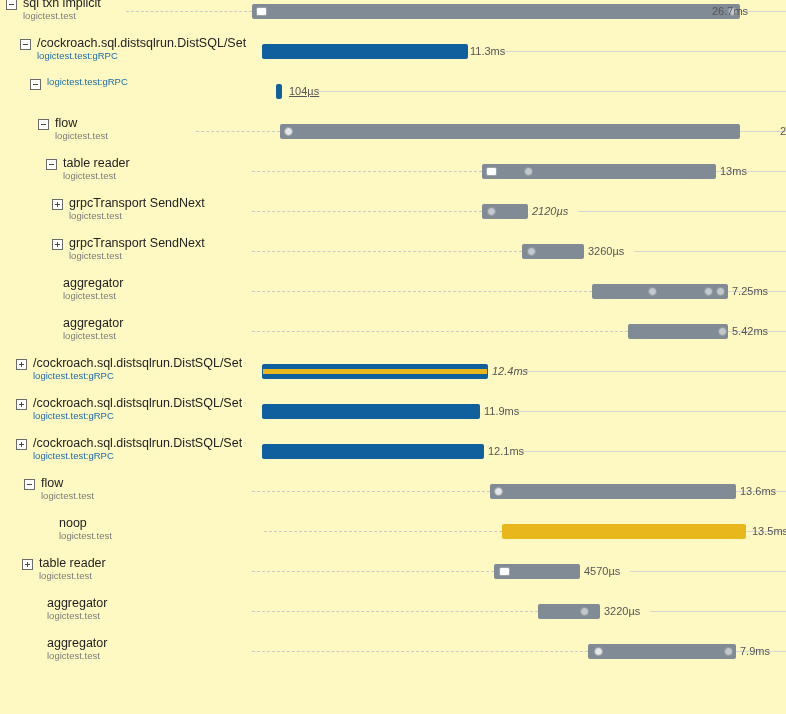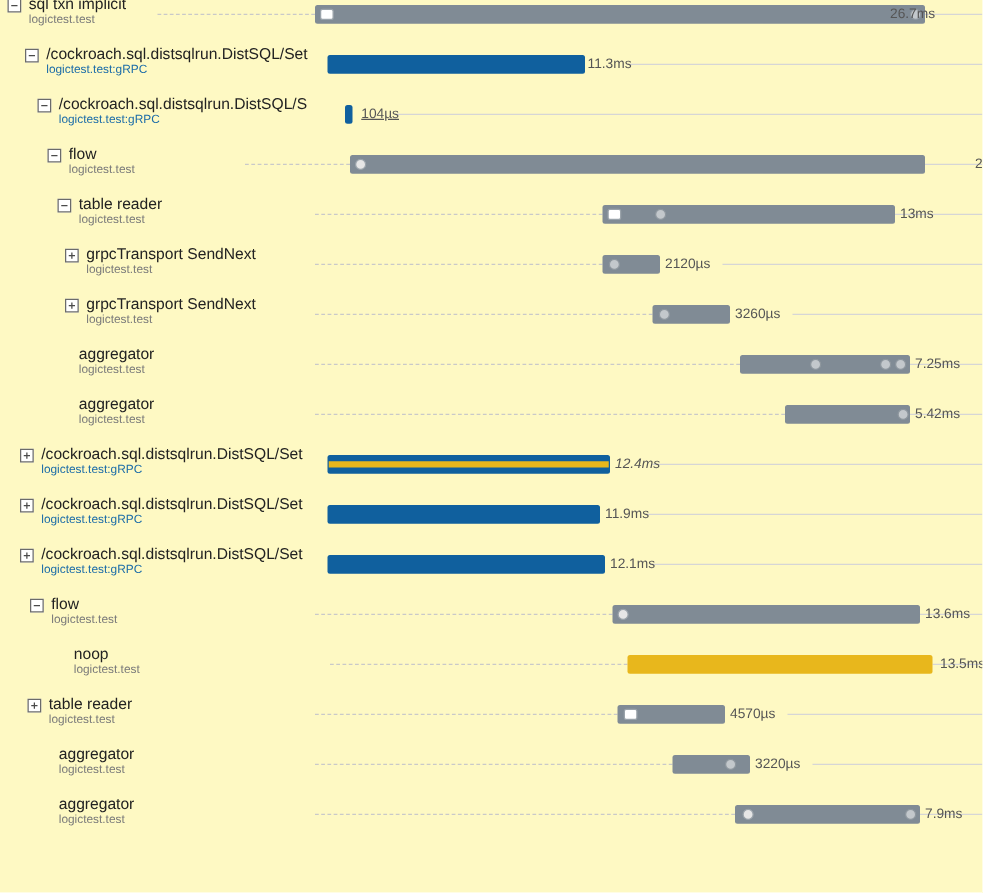--- a/index.html
+++ b/index.html
@@ -166,21 +166,20 @@
         </div>
       </div>
       <div class="bar blue" style="left: 262px; width: 206px;"></div>
       <div class="dur" style="left: 470px;">11.3ms</div>
     </div>
     <div class="row" style="top: 76px;">
       <div class="solidline" style="left: 316px; width: 470px;"></div>
       <div class="labelbox" style="left: 30px;">
         <div class="toggle"></div>
         <div class="txtwrap">
-          <div class="opname">/cockroach.sql.distsqlrun.DistSQL/S</div>
           <div class="opsub link">logictest.test:gRPC</div>
         </div>
       </div>
       <div class="bar blue" style="left: 276px; width: 6px;"></div>
       <div class="dur" style="left: 289px; text-decoration: underline;">104µs</div>
     </div>
     <div class="row" style="top: 116px;">
       <div class="dashline" style="left: 196px; width: 84px;"></div>
       <div class="solidline" style="left: 740px; width: 46px;"></div>
       <div class="labelbox" style="left: 38px;">
@@ -214,21 +213,21 @@
       <div class="solidline" style="left: 578px; width: 208px;"></div>
       <div class="labelbox" style="left: 52px;">
         <div class="toggle plus"></div>
         <div class="txtwrap">
           <div class="opname">grpcTransport SendNext</div>
           <div class="opsub">logictest.test</div>
         </div>
       </div>
       <div class="bar grey" style="left: 482px; width: 46px;"></div>
       <div class="marker dot" style="left: 487px;"></div>
-      <div class="dur" style="left: 532px;">2120µs</div>
+      <div class="dur" style="left: 532px; font-style: italic;">2120µs</div>
     </div>
     <div class="row" style="top: 236px;">
       <div class="dashline" style="left: 252px; width: 270px;"></div>
       <div class="solidline" style="left: 634px; width: 152px;"></div>
       <div class="labelbox" style="left: 52px;">
         <div class="toggle plus"></div>
         <div class="txtwrap">
           <div class="opname">grpcTransport SendNext</div>
           <div class="opsub">logictest.test</div>
         </div>

